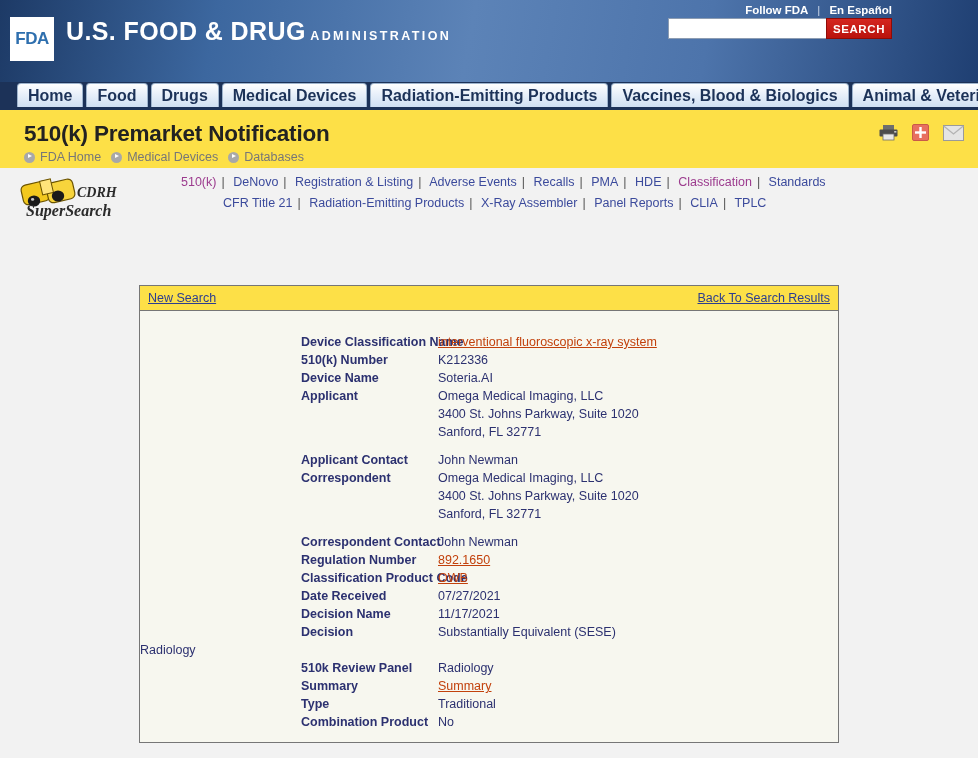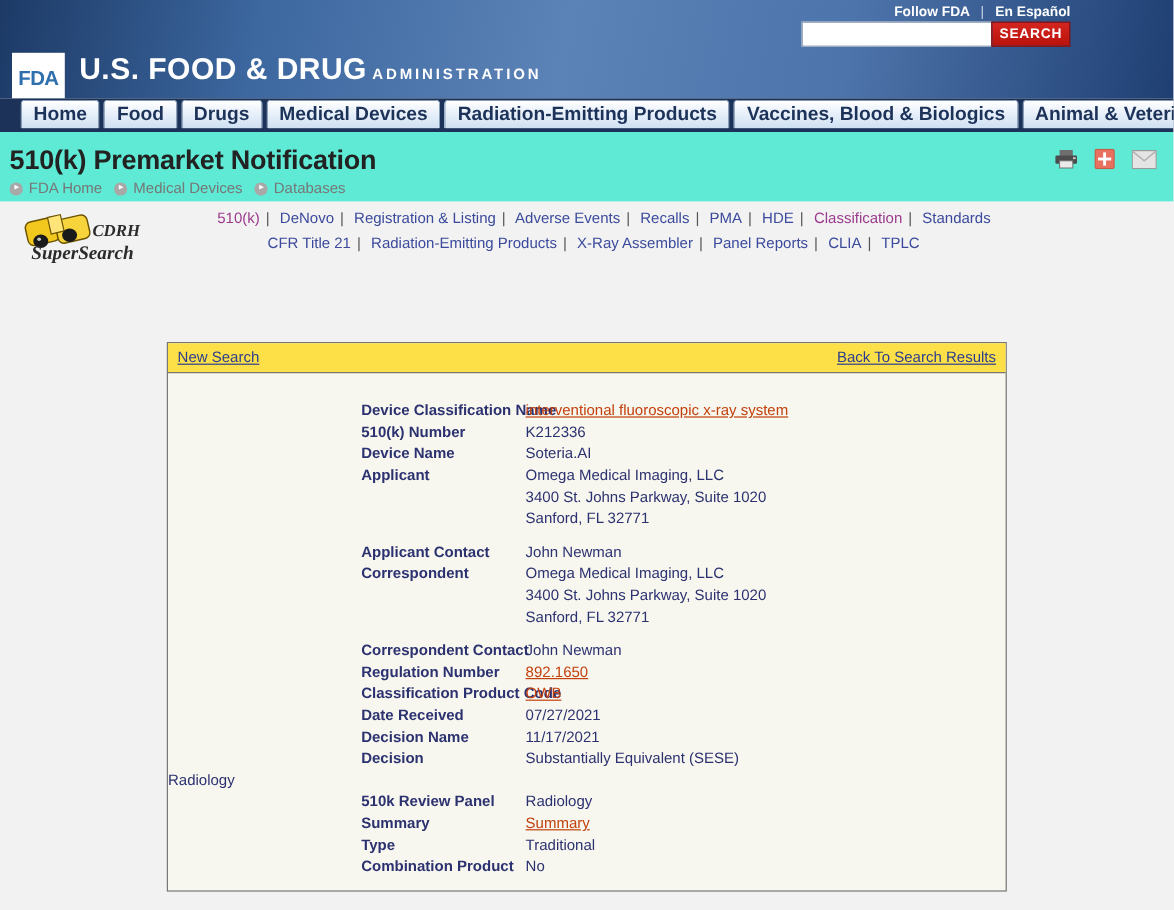--- a/index.html
+++ b/index.html
@@ -19,21 +19,20 @@
     position: relative;
     height: 82px;
     background: linear-gradient(100deg, #1d3a66 0%, #3c679f 22%, #5c83b7 48%, #4d74ab 72%, #1f3f72 100%);
   }
   .fda-logo-link {
     position: absolute;
     left: 10px; top: 17px;
     display: flex;
     align-items: flex-start;
     text-decoration: none;
-    margin-top: 27px;
   }
   .fda-badge {
     width: 44px; height: 44px;
     background: #ffffff;
     display: flex; align-items: center; justify-content: center;
     margin-right: 12px;
     flex: none;
   }
   .fda-badge-text {
     font-family: "Liberation Sans", sans-serif;
@@ -127,22 +126,22 @@
     font-size: 16px;
     font-weight: bold;
     text-decoration: none;
     white-space: nowrap;
     cursor: pointer;
   }
 
   
   .title-block {
     position: relative;
-    background: #5eead4;
-    padding: 12px 0 0 8px;
+    background: #fde047;
+    padding: 12px 0 0 24px;
     height: 58px;
   }
   .page-title {
     margin: 0;
     font-size: 22.5px;
     font-weight: bold;
     color: #222222;
     letter-spacing: -0.2px;
     line-height: 24px;
   }

